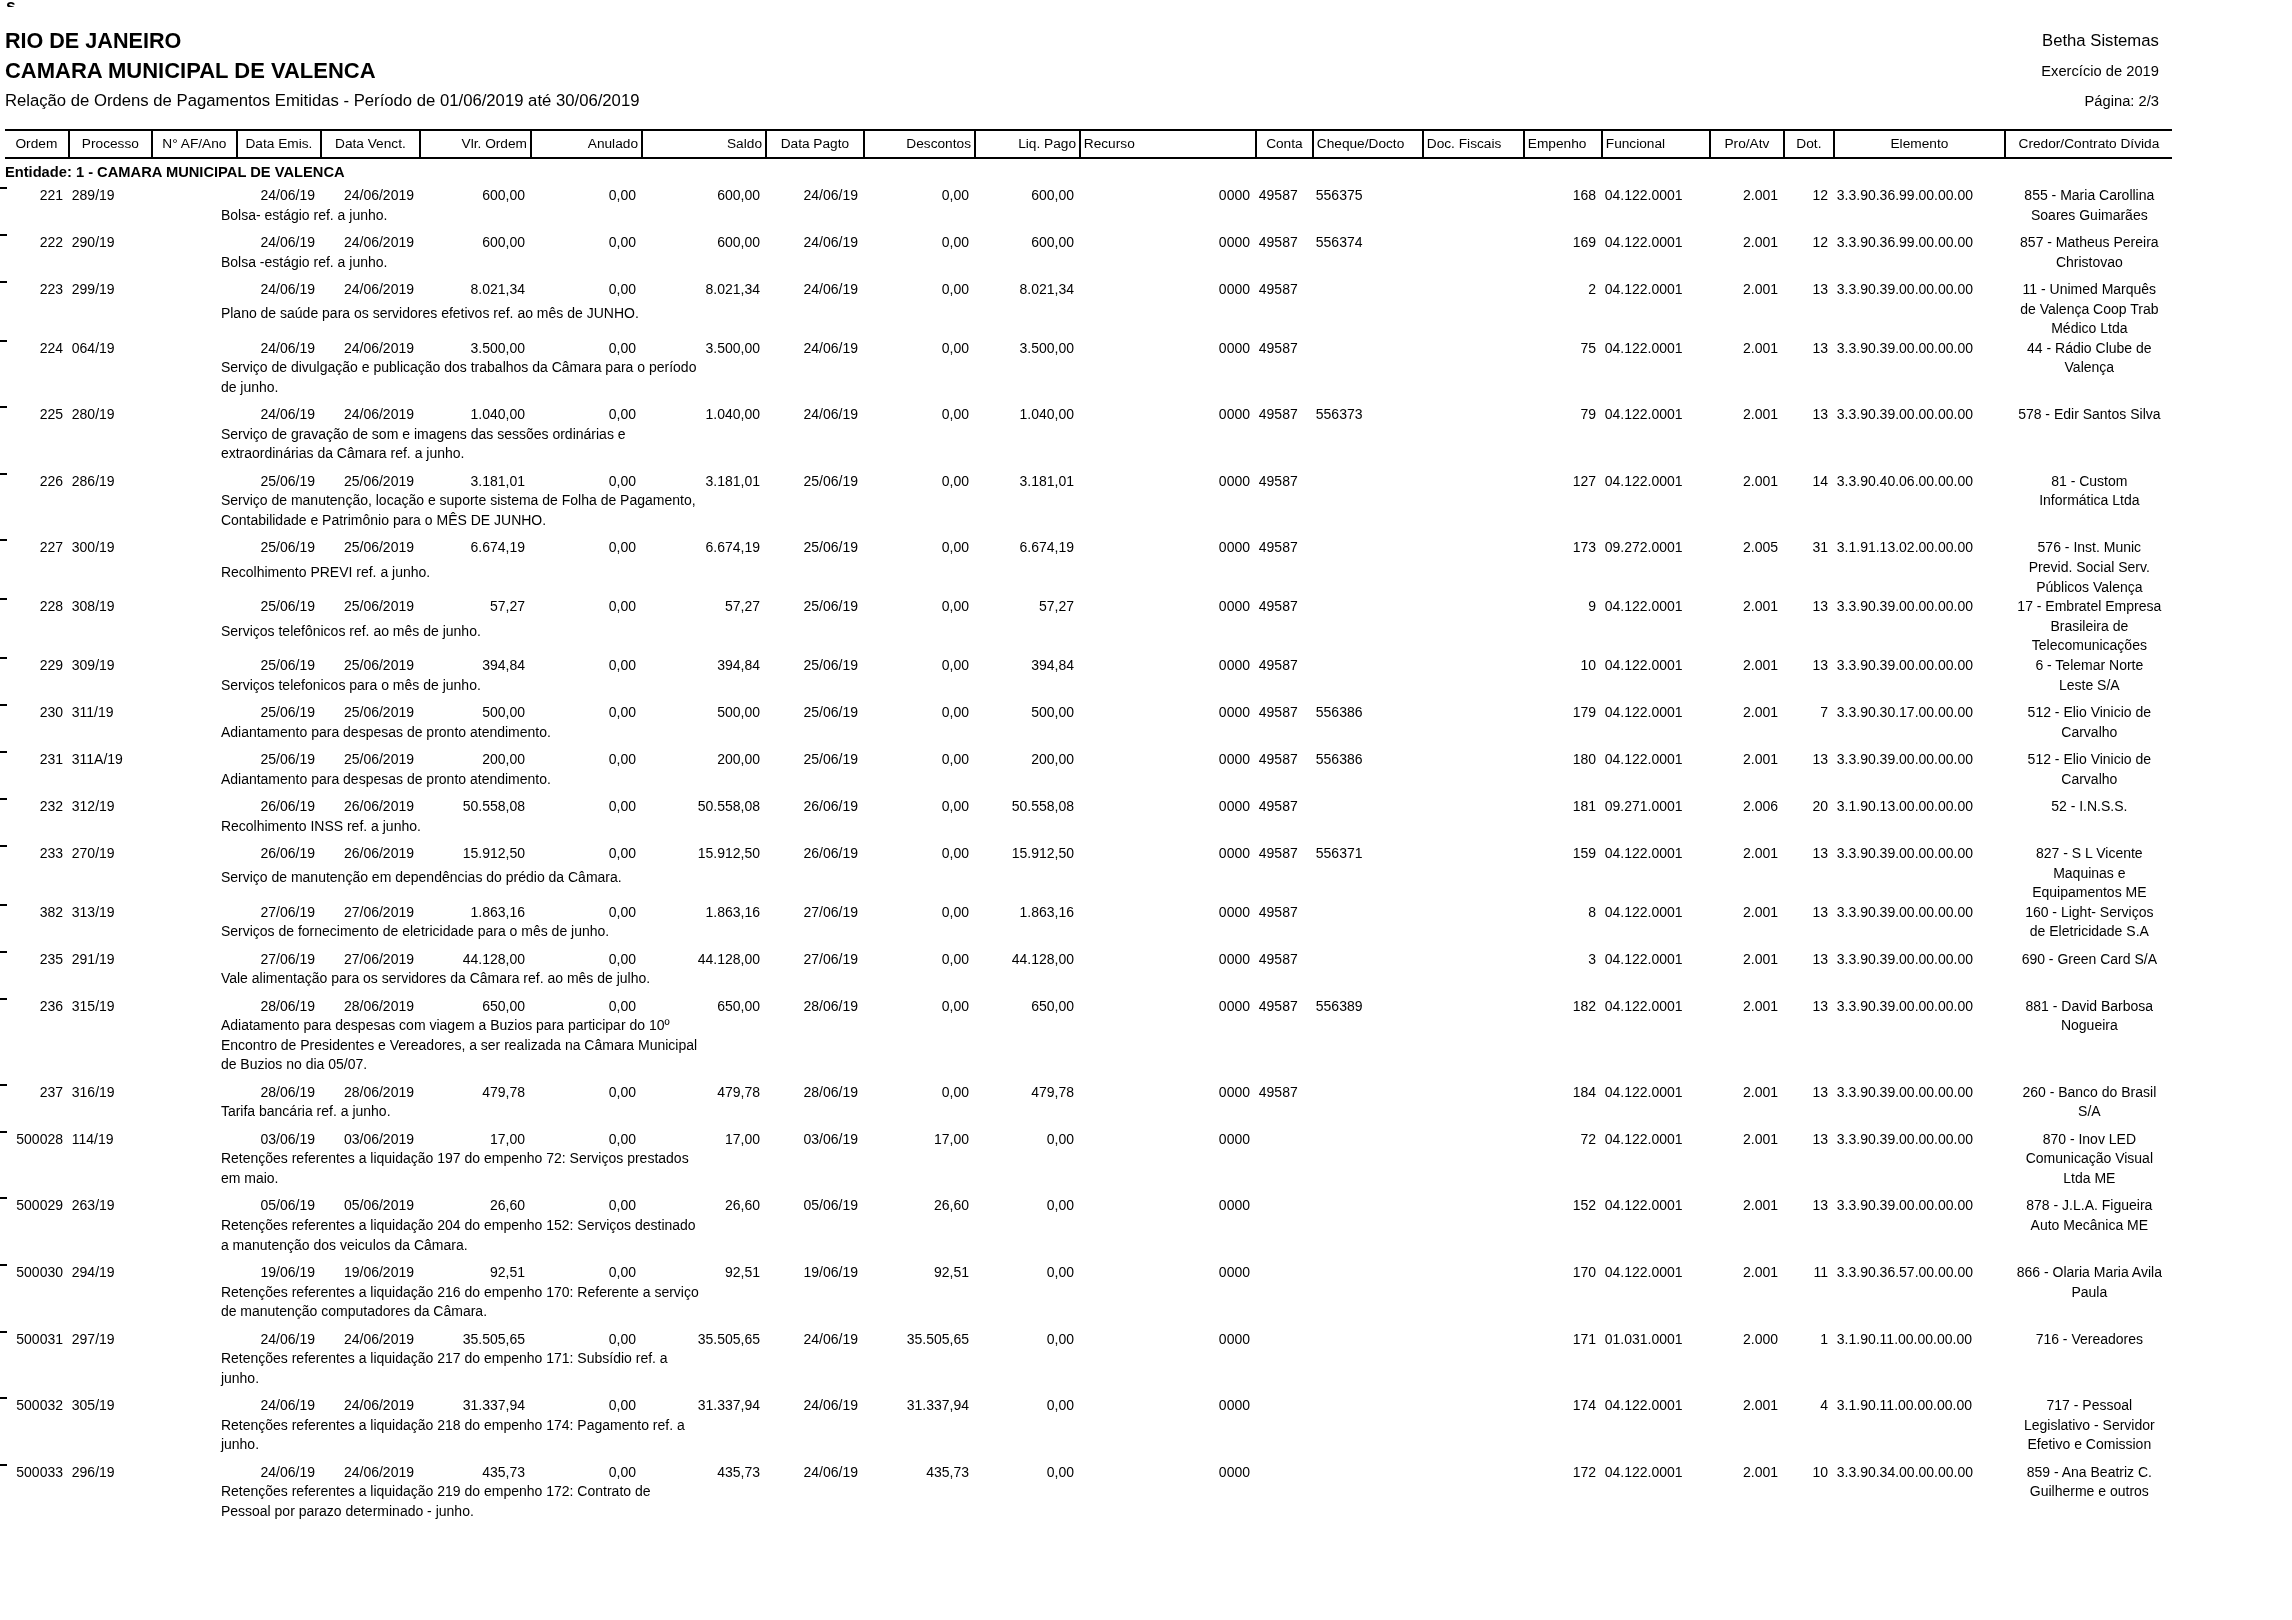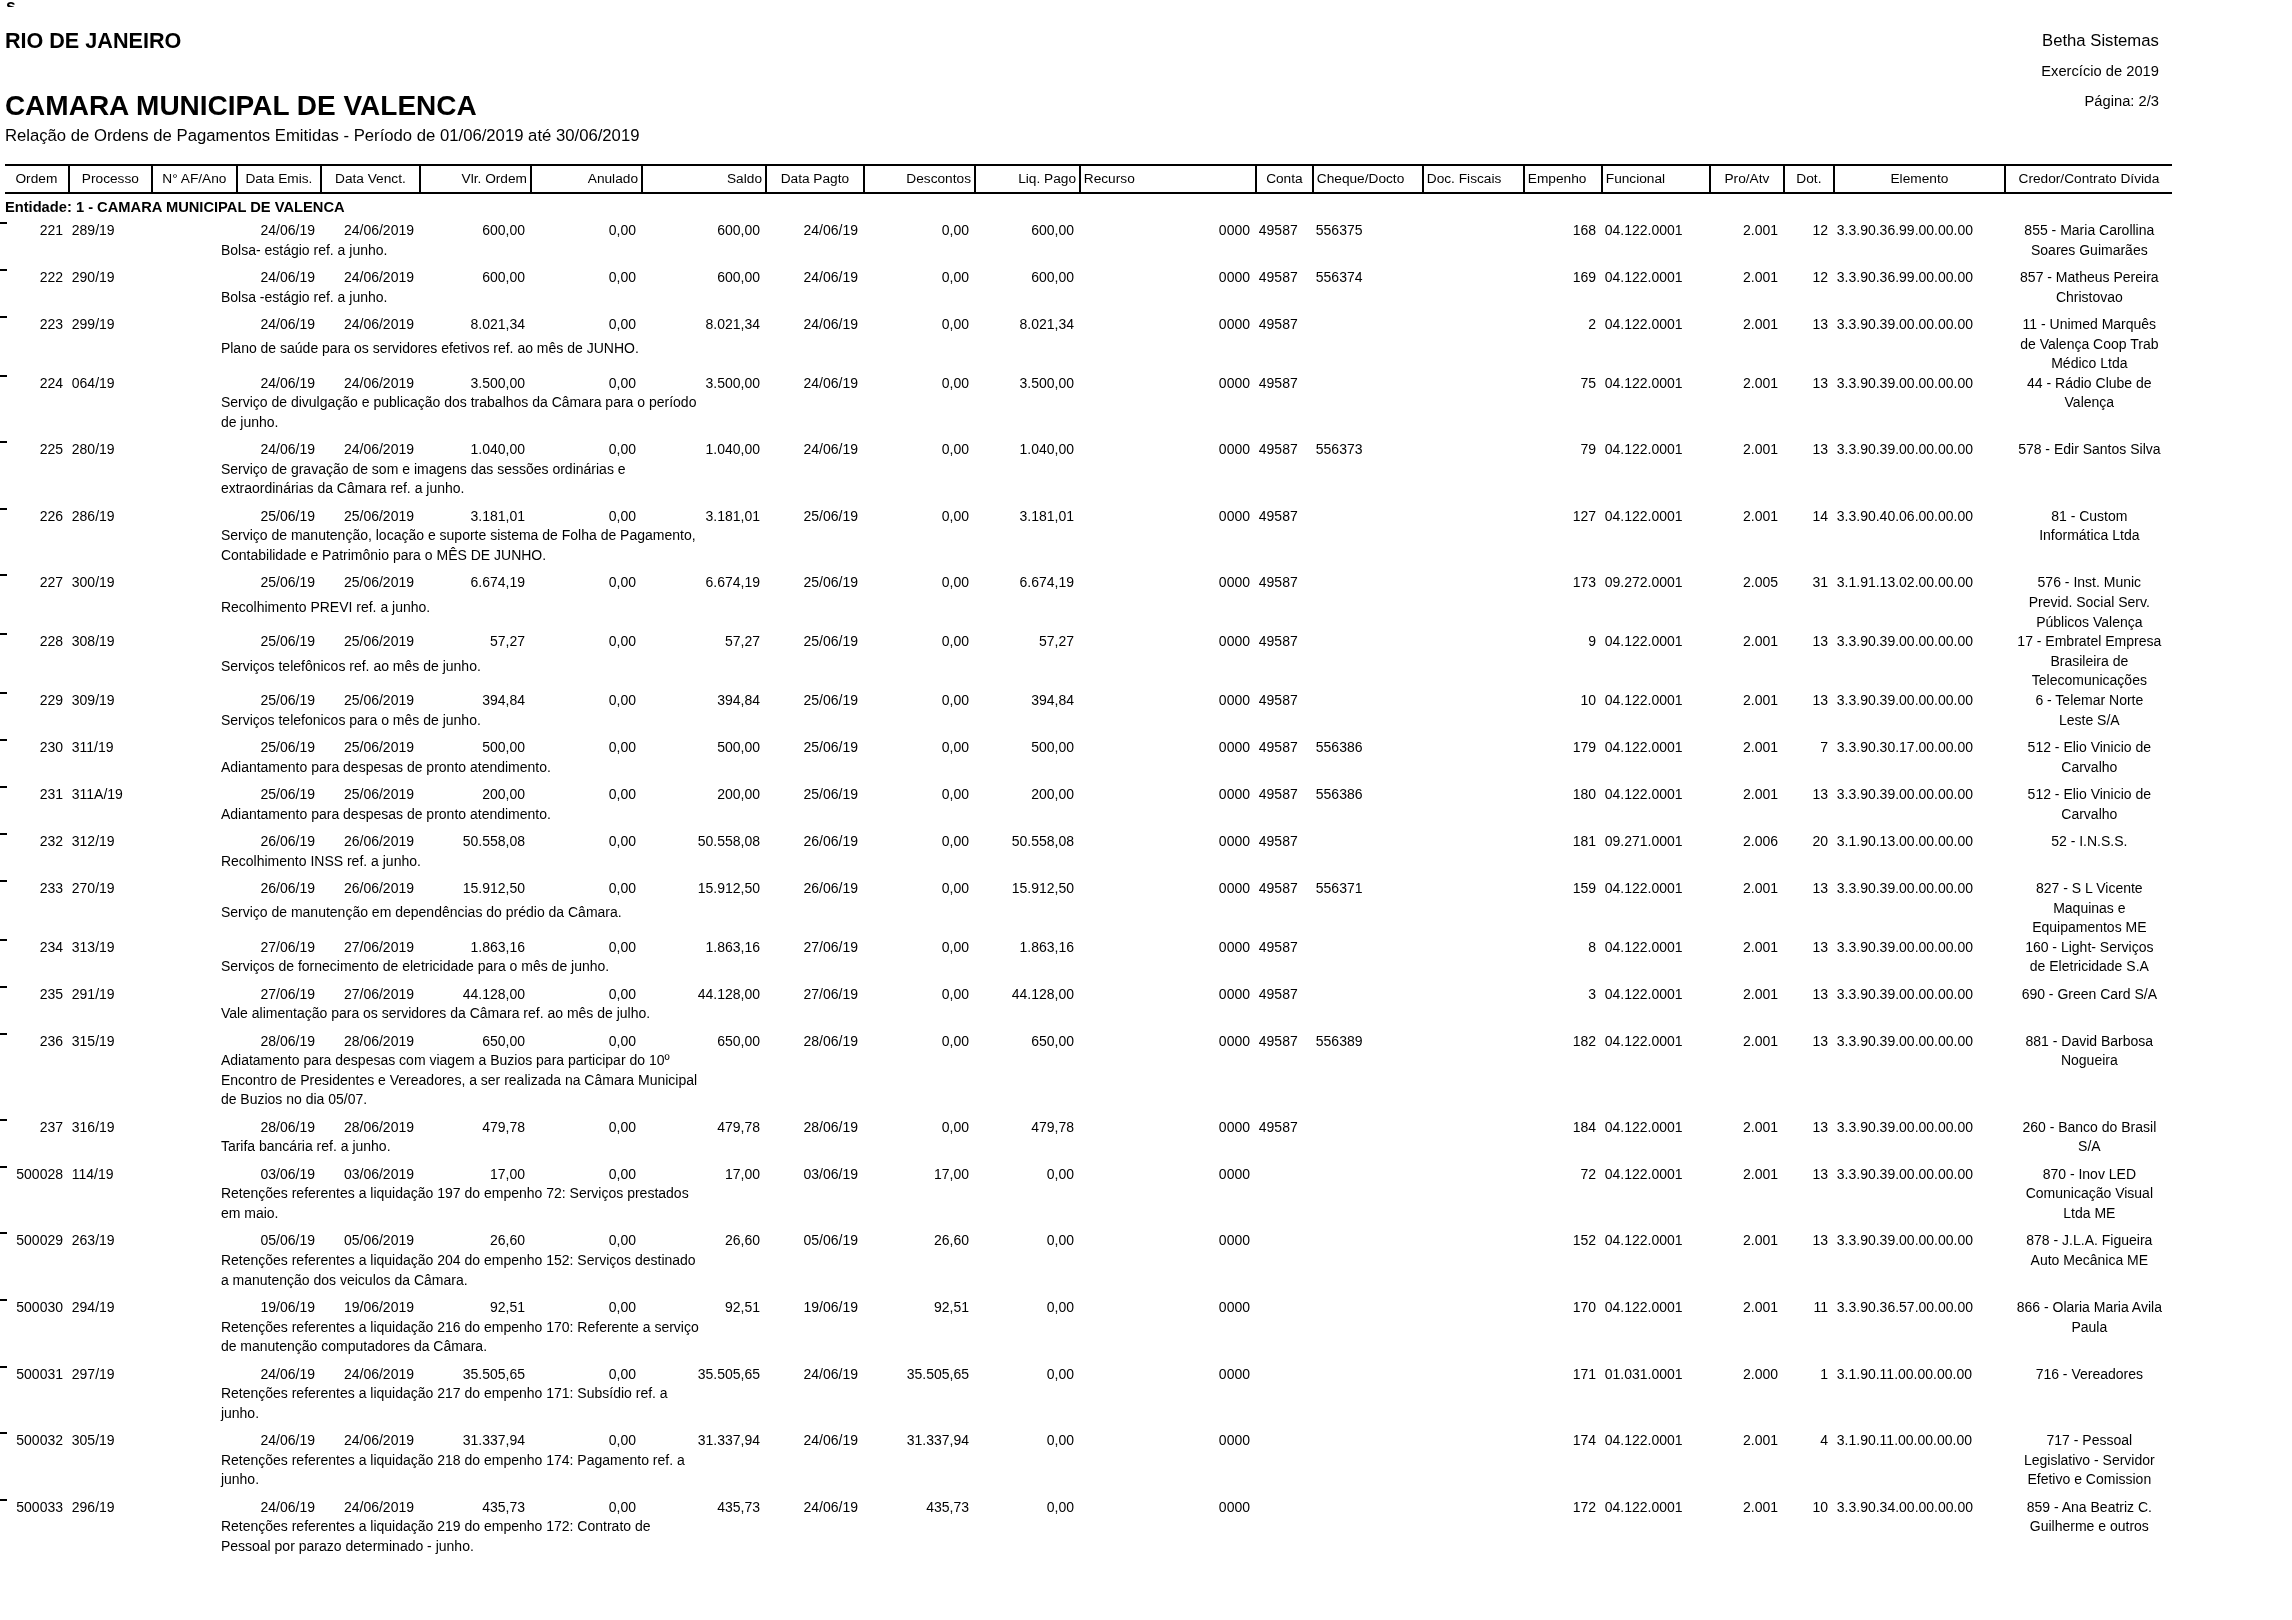--- a/index.html
+++ b/index.html
@@ -7,21 +7,21 @@
     position:relative;
     width:2293px;height:1620px;
     background:#fff;color:#000;
     font-family:"Liberation Sans","DejaVu Sans",sans-serif;
     overflow:hidden;
   }
   .corner{position:absolute;left:5.9px;top:0;width:15.7px;height:6.9px;overflow:hidden;
     font-size:17.6px;font-weight:bold;line-height:13.7px;}
   .top{position:relative;width:2166px;margin:25.5px 0 0 4.9px;}
   .t1{font-size:21.6px;font-weight:bold;line-height:30px;}
-  .t2{font-size:28px;font-weight:bold;line-height:30px;margin-top:35px;}
+  .t2{font-size:22px;font-weight:bold;line-height:30px;}
   .t3{font-size:16.7px;line-height:30px;}
   .t4{font-size:16.7px;line-height:30px;}
   .right-block{position:absolute;top:0;right:12px;text-align:right;}
   .r1{font-size:16.7px;line-height:30px;}
   .r2{font-size:14.7px;line-height:30px;}
   .r3{font-size:14.7px;line-height:30px;}
 
   table{border-collapse:collapse;table-layout:fixed;width:2161px;margin:13.7px 0 0 4.9px;
     font-size:14px;line-height:19.6px;}
   thead td{
@@ -465,21 +465,21 @@
           <td class="r">13</td>
           <td class="l">3.3.90.39.00.00.00.00</td>
           <td rowspan="2" class="credor">827 - S L Vicente
 Maquinas e
 Equipamentos ME</td>
         </tr>
         <tr class="descrow">
           <td colspan="20">Serviço de manutenção em dependências do prédio da Câmara.</td>
         </tr>
         <tr class="main">
-          <td class="r">234</td>
+          <td class="r">382</td>
           <td class="l">313/19</td>
           <td class="l"></td>
           <td class="r">27/06/19</td>
           <td class="r">27/06/2019</td>
           <td class="r">1.863,16</td>
           <td class="r">0,00</td>
           <td class="r">1.863,16</td>
           <td class="r">27/06/19</td>
           <td class="r">0,00</td>
           <td class="r">1.863,16</td>

